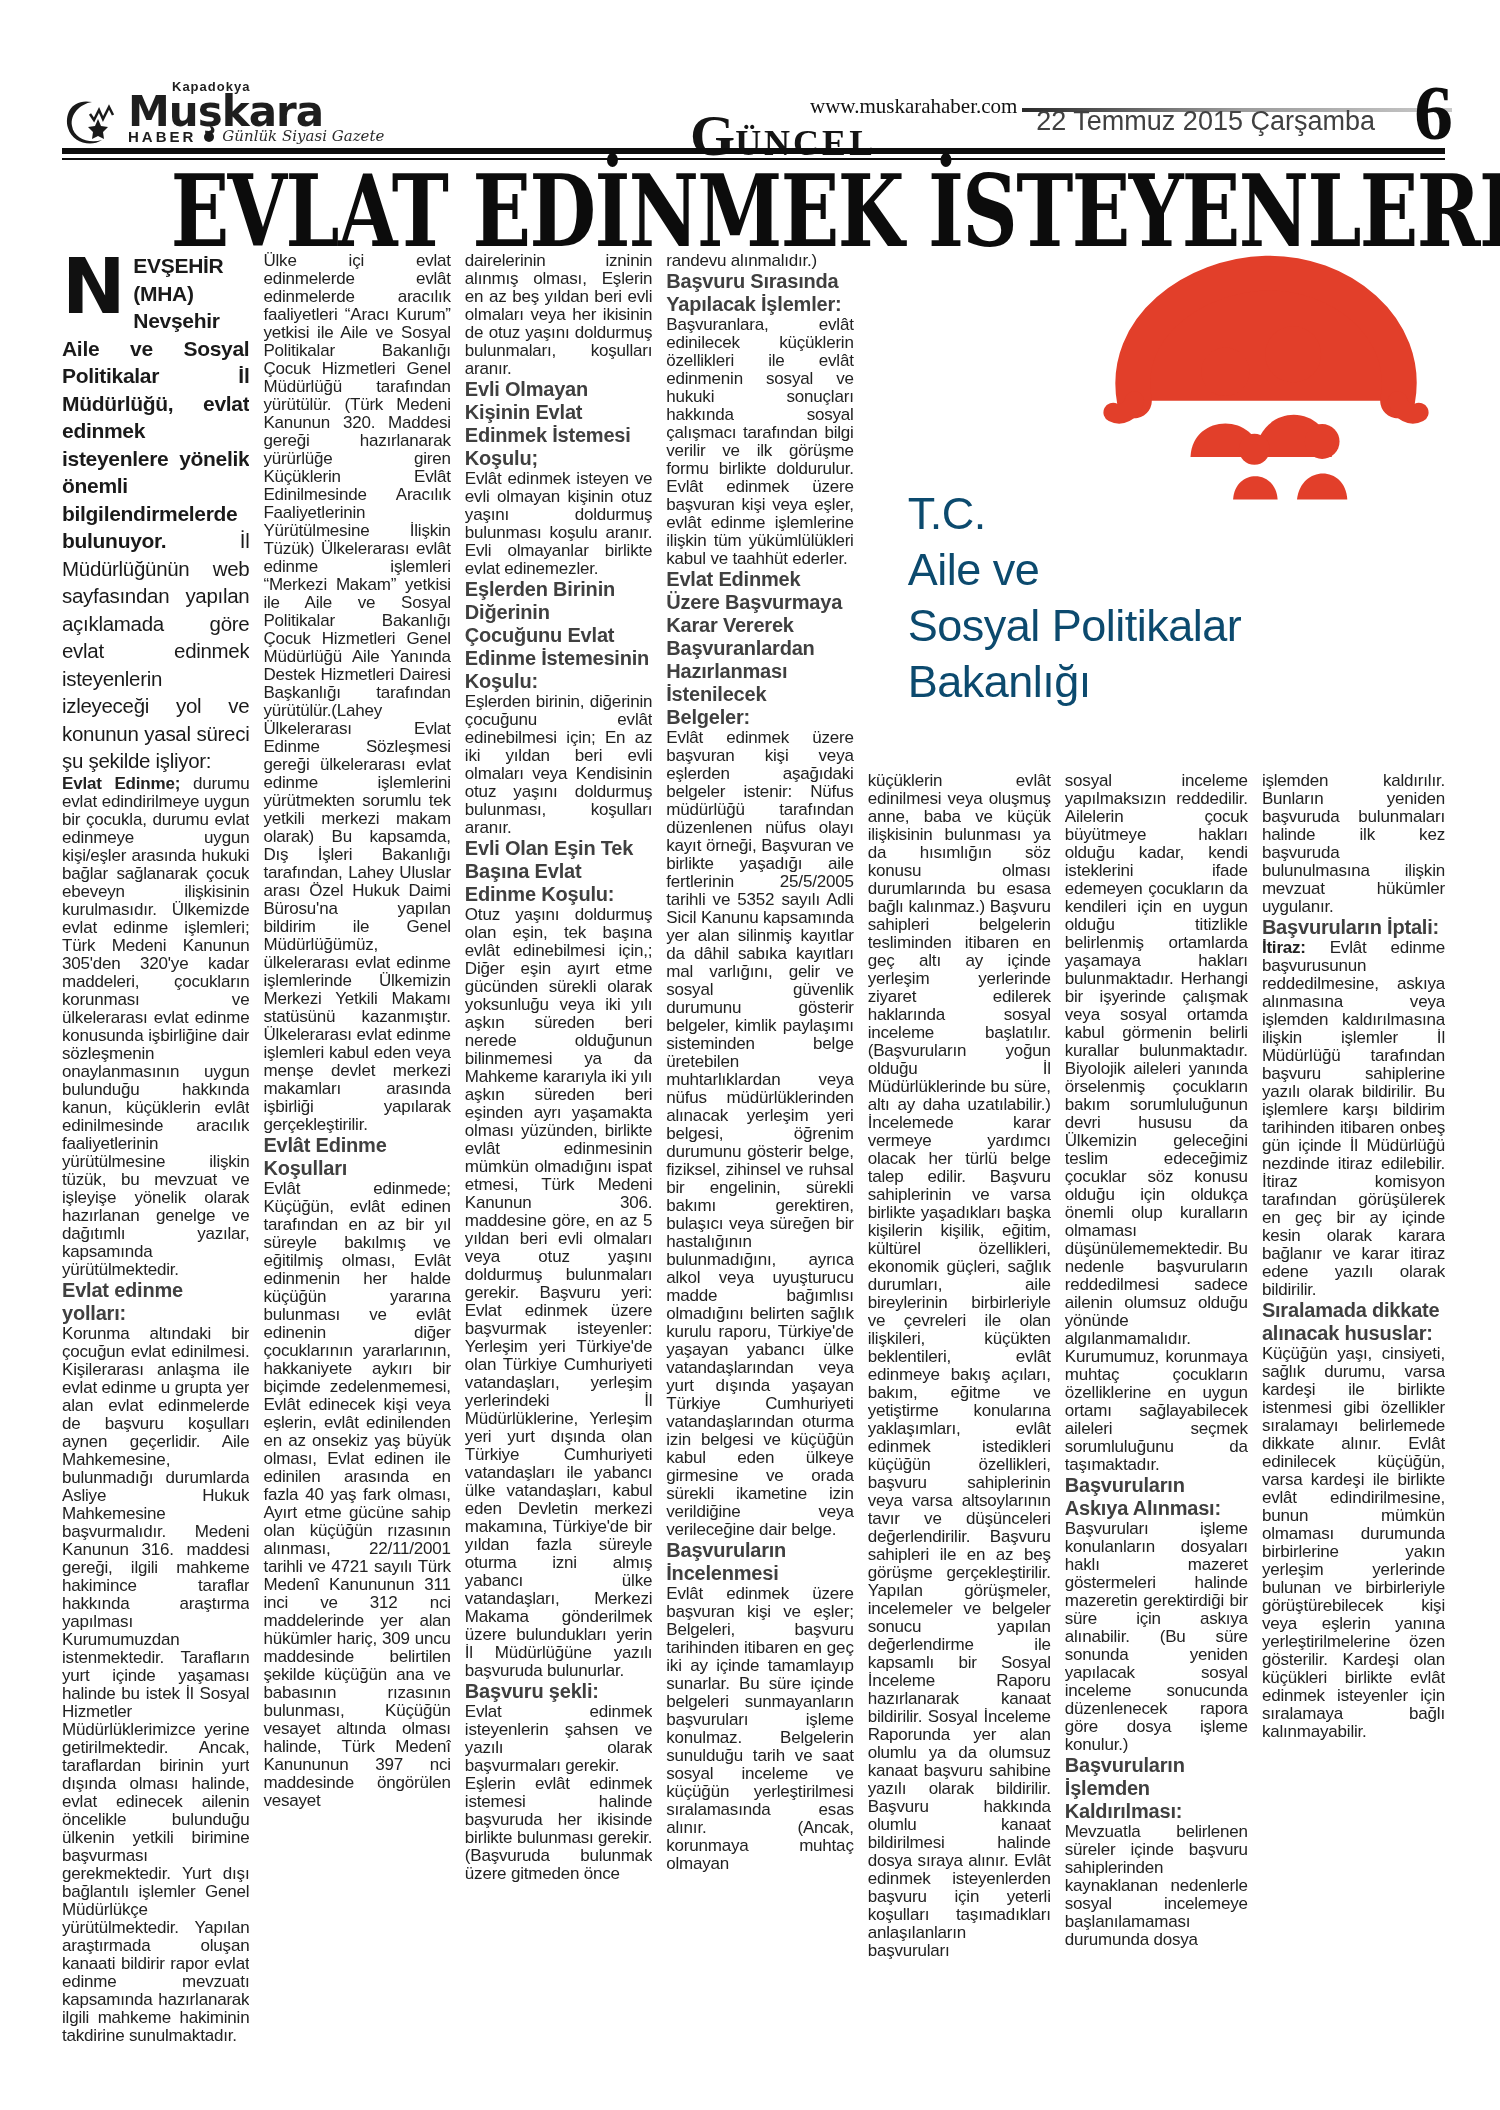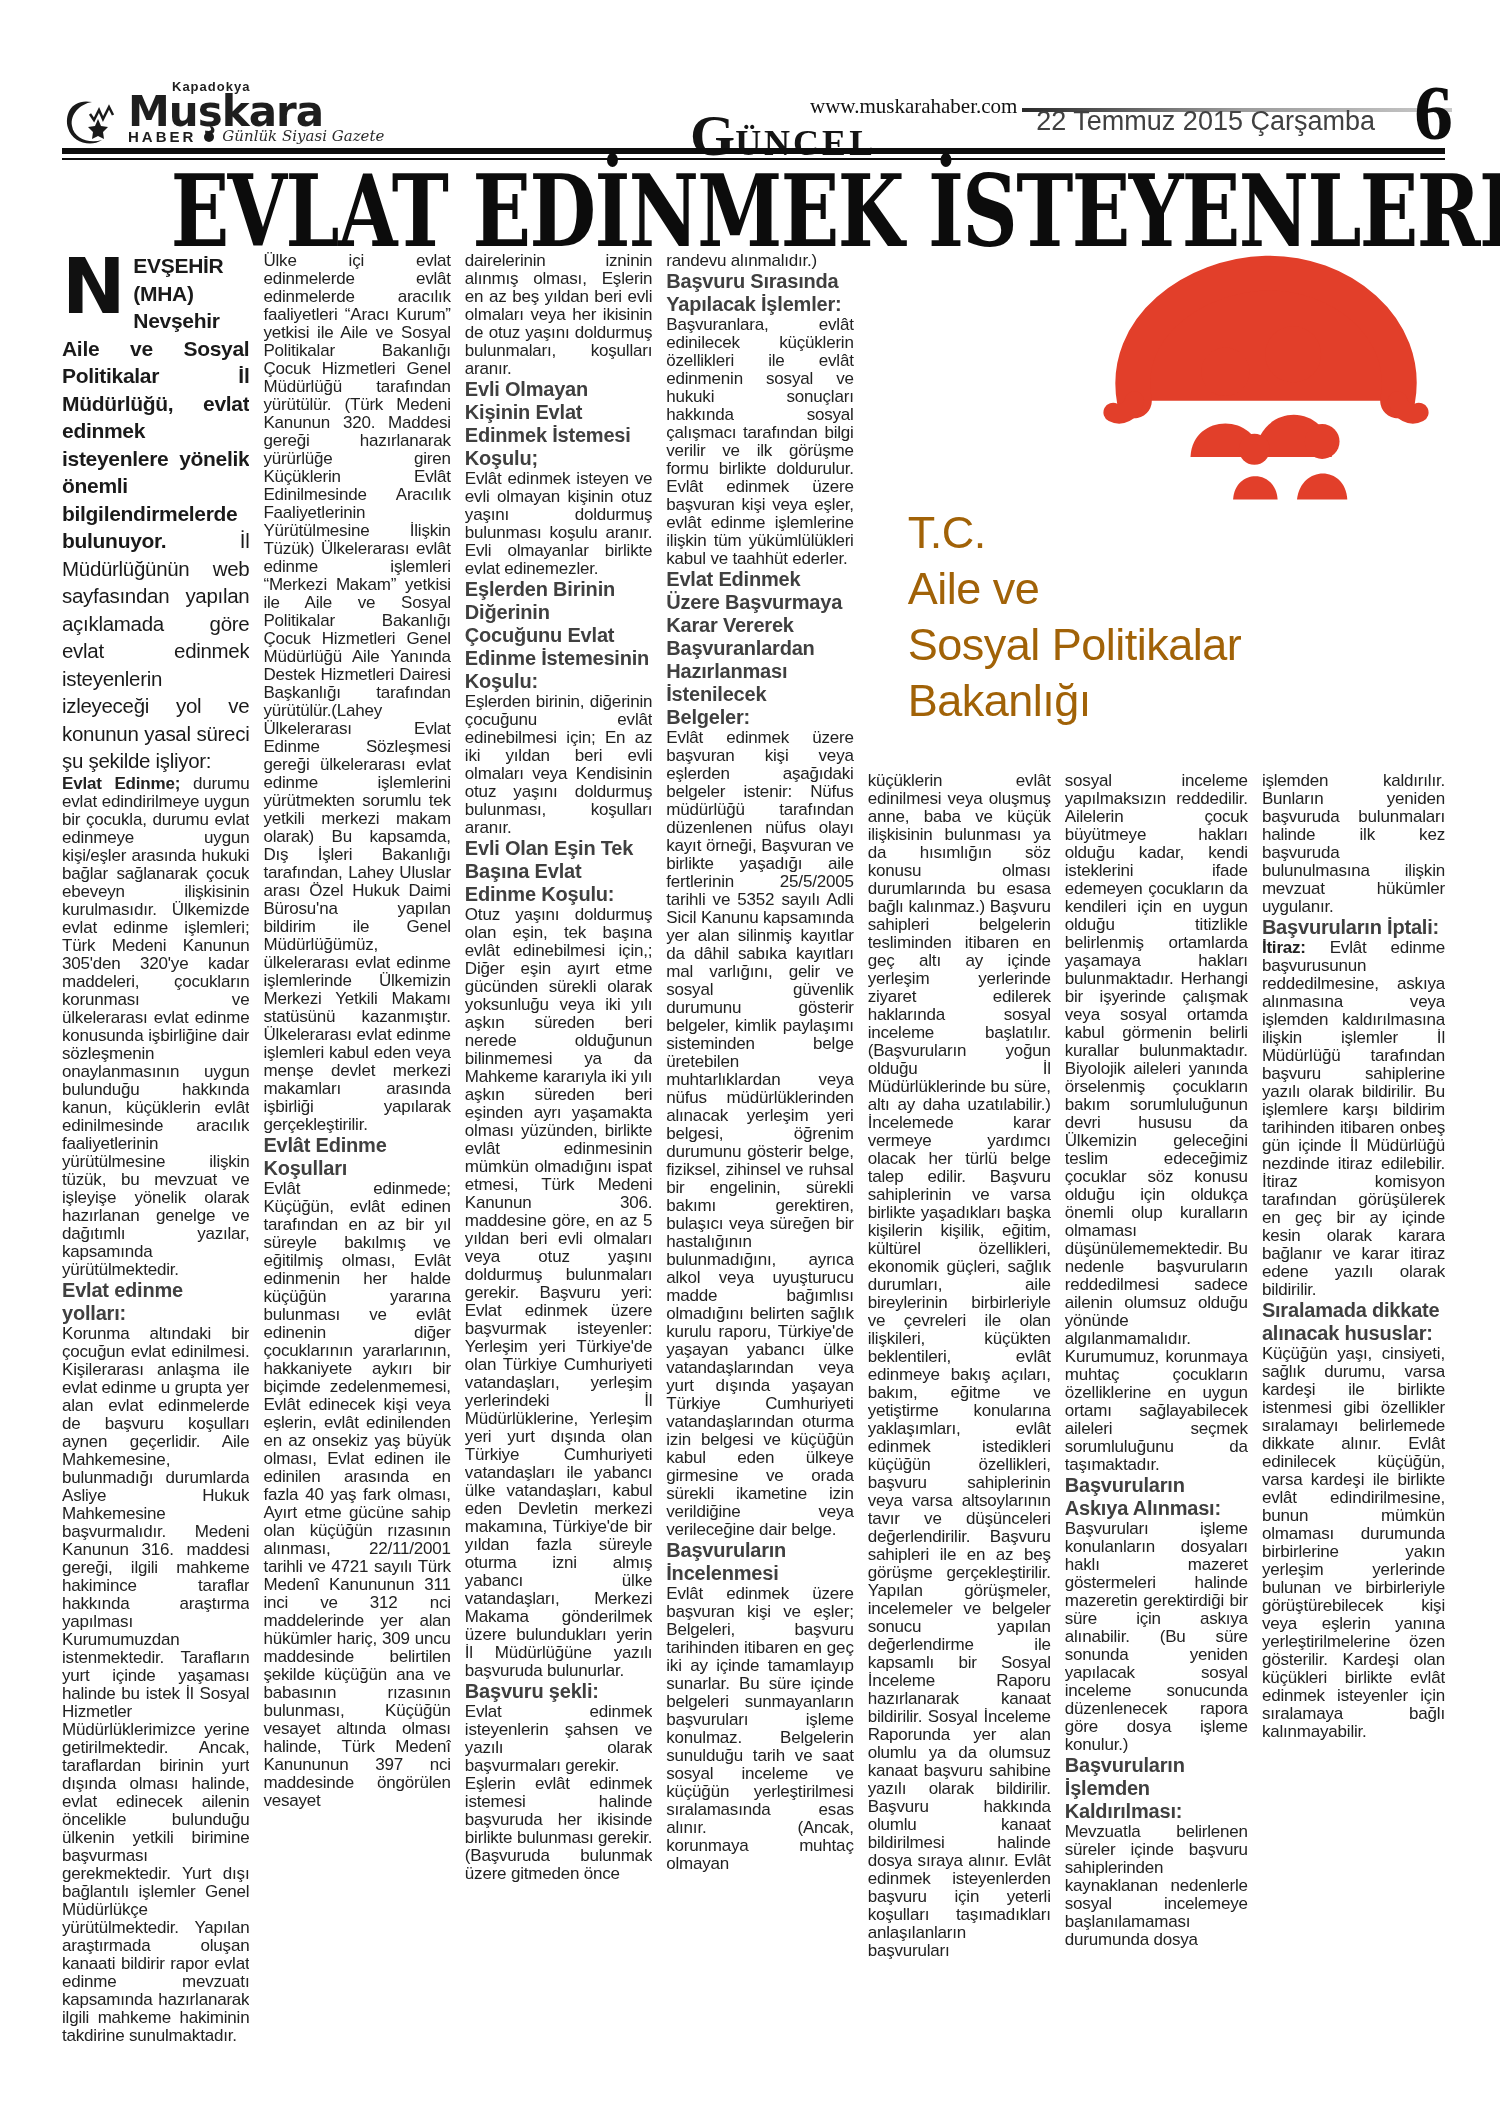--- a/index.html
+++ b/index.html
@@ -153,21 +153,21 @@
               <path d="M92 218 C94 172 162 172 164 218 Z"></path>
               <circle cx="198" cy="112" r="29"></circle>
               <path d="M158 218 C162 160 236 160 238 218 Z"></path>
               <circle cx="158" cy="210" r="16"></circle>
               <path d="M136 262 C138 230 180 230 182 262 Z"></path>
               <circle cx="228" cy="202" r="18"></circle>
               <path d="M202 262 C206 226 252 226 254 262 Z"></path>
             </g>
           </svg>
         </span>
-        <div class="ministry-text" style="color: #a16207; margin-top: 19px;">
+        <div class="ministry-text" style="color: #0c4a6e;">
           <div>T.C.</div>
           <div>Aile ve</div>
           <div>Sosyal Politikalar</div>
           <div>Bakanlığı</div>
         </div>
       </div>
       <div class="right-cols">
         <div class="col">
             <p>küçüklerin evlât edinilmesi veya oluşmuş anne, baba ve küçük ilişkisinin bulunması ya da hısımlığın söz konusu olması durumlarında bu esasa bağlı kalınmaz.) Başvuru sahipleri belgelerin tesliminden itibaren en geç altı ay içinde yerleşim yerlerinde ziyaret edilerek haklarında sosyal inceleme başlatılır. (Başvuruların yoğun olduğu İl Müdürlüklerinde bu süre, altı ay daha uzatılabilir.) İncelemede karar vermeye yardımcı olacak her türlü belge talep edilir. Başvuru sahiplerinin ve varsa birlikte yaşadıkları başka kişilerin kişilik, eğitim, kültürel özellikleri, ekonomik güçleri, sağlık durumları, aile bireylerinin birbirleriyle ve çevreleri ile olan ilişkileri, küçükten beklentileri, evlât edinmeye bakış açıları, bakım, eğitme ve yetiştirme konularına yaklaşımları, evlât edinmek istedikleri küçüğün özellikleri, başvuru sahiplerinin veya varsa altsoylarının tavır ve düşünceleri değerlendirilir. Başvuru sahipleri ile en az beş görüşme gerçekleştirilir. Yapılan görüşmeler, incelemeler ve belgeler sonucu yapılan değerlendirme ile kapsamlı bir Sosyal İnceleme Raporu hazırlanarak kanaat bildirilir. Sosyal İnceleme Raporunda yer alan olumlu ya da olumsuz kanaat  başvuru sahibine yazılı olarak bildirilir. Başvuru hakkında olumlu kanaat bildirilmesi halinde dosya sıraya alınır. Evlât edinmek isteyenlerden başvuru için yeterli  koşulları taşımadıkları anlaşılanların başvuruları</p>
           </div>

